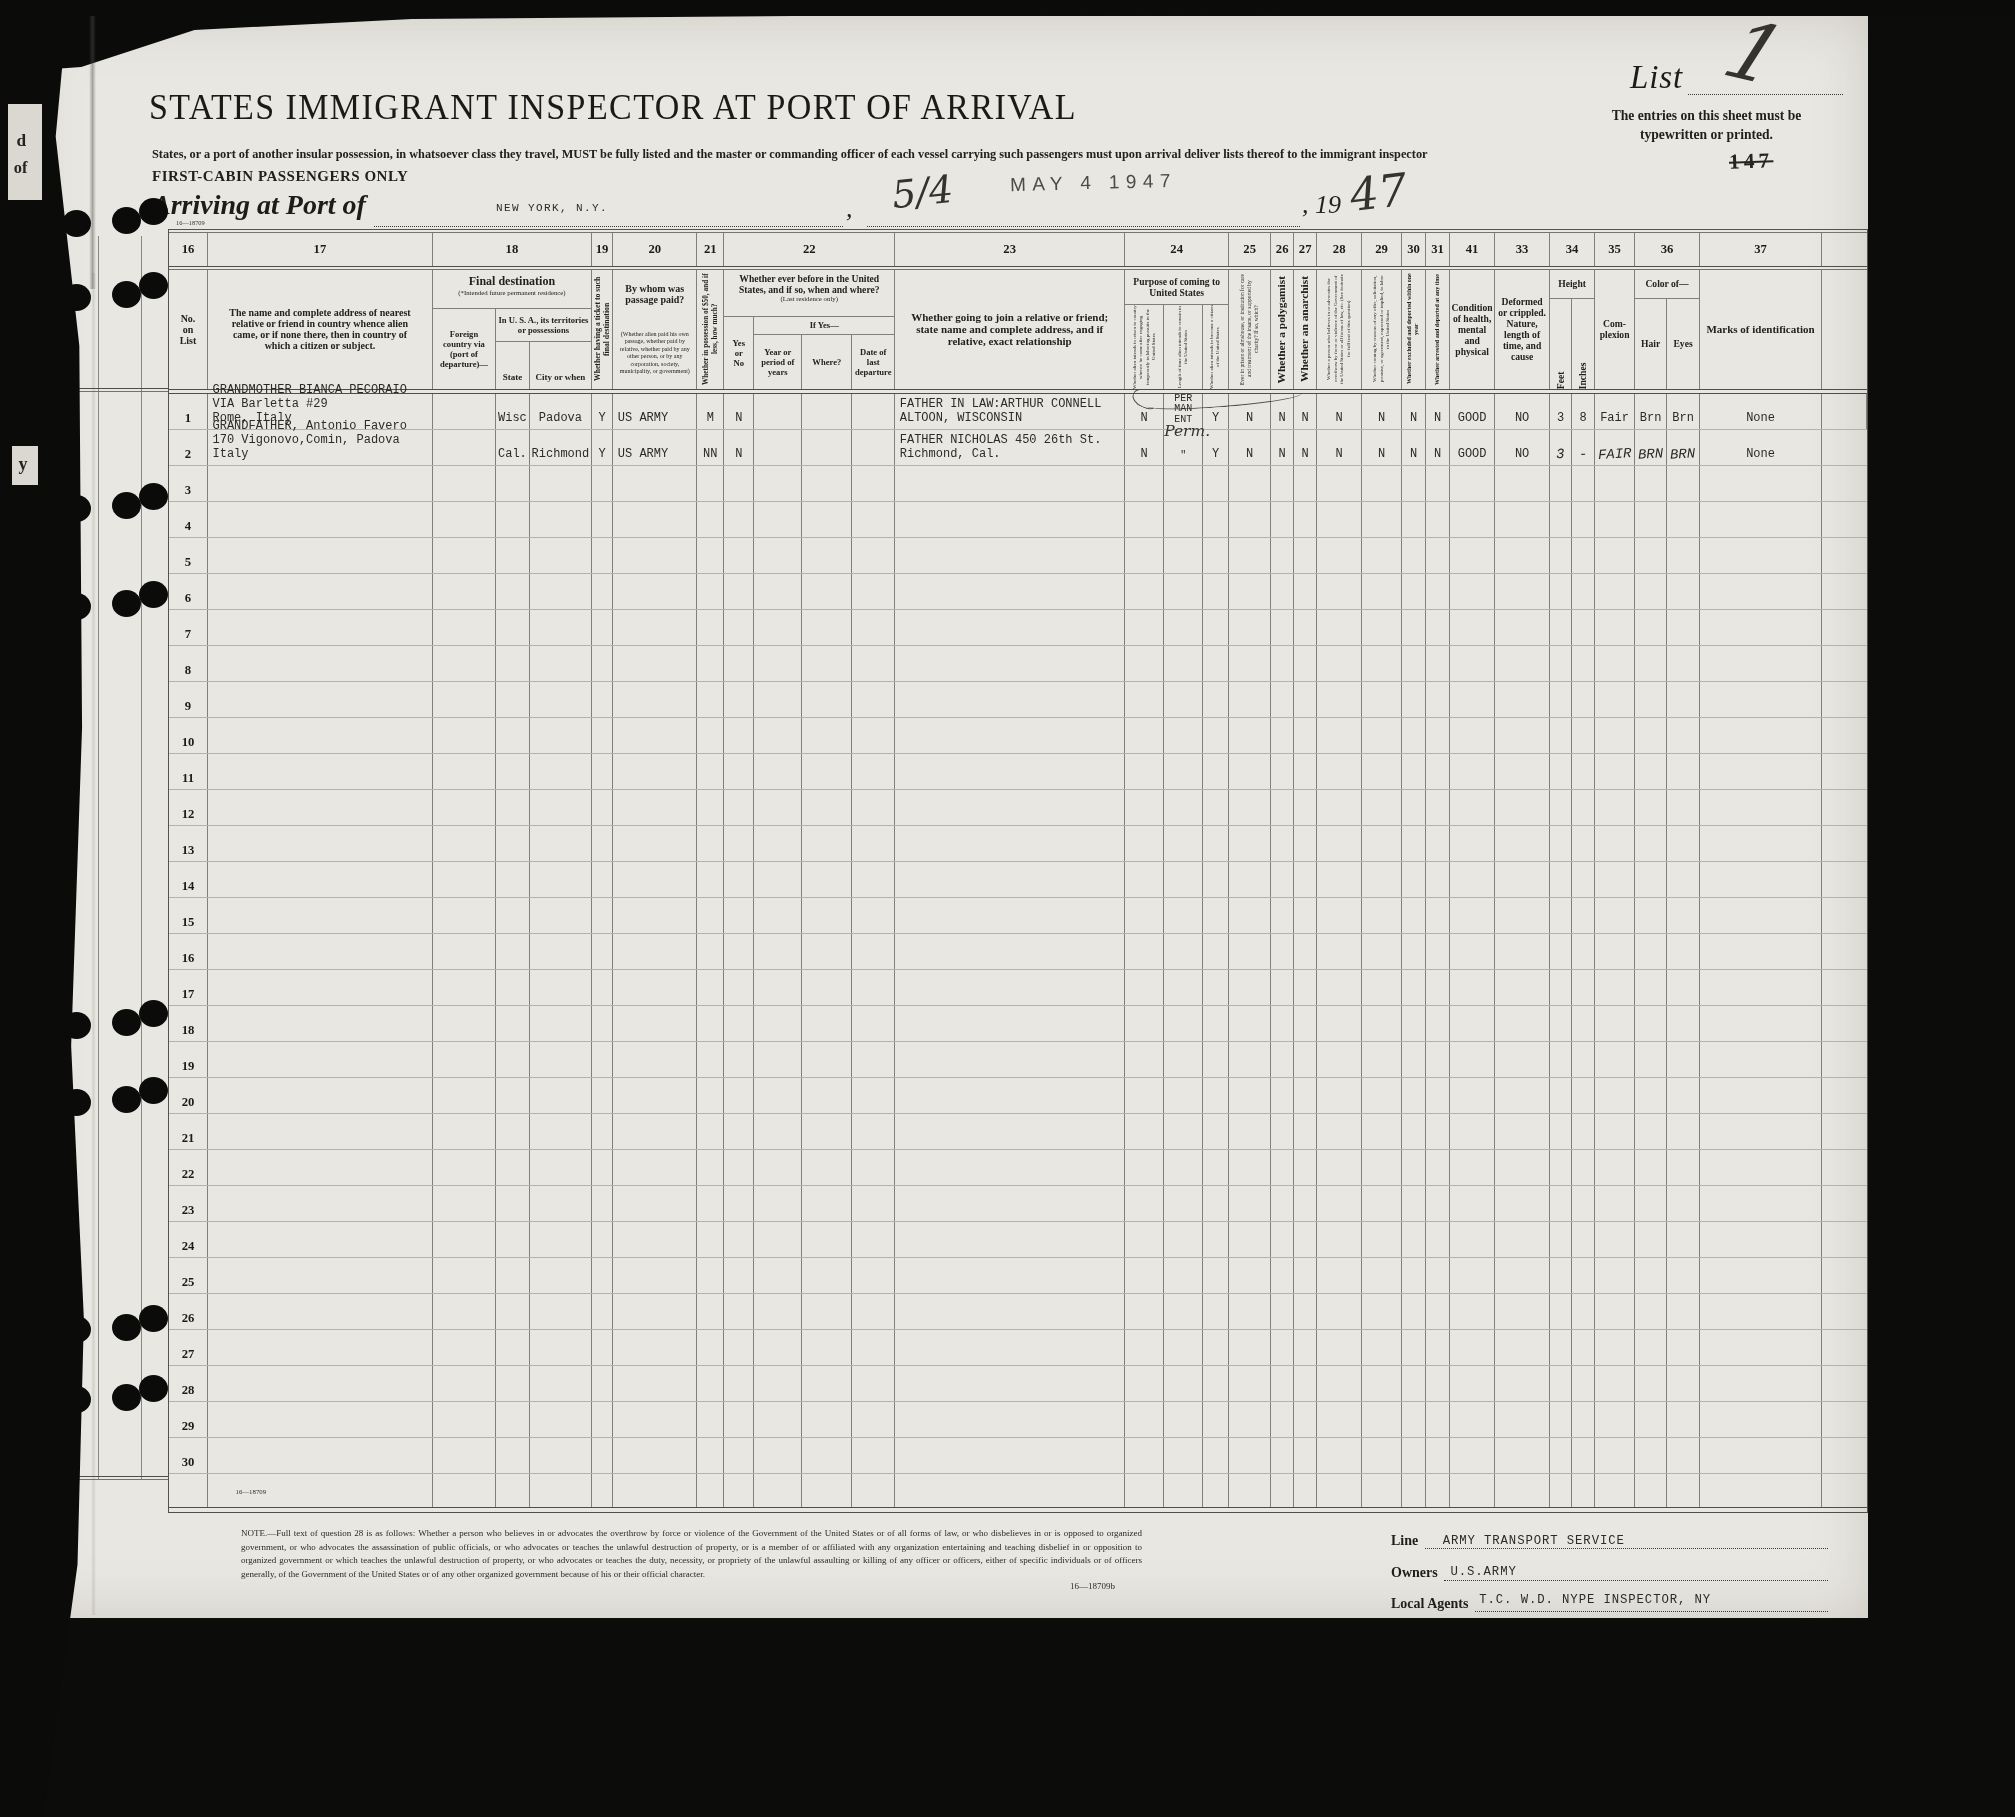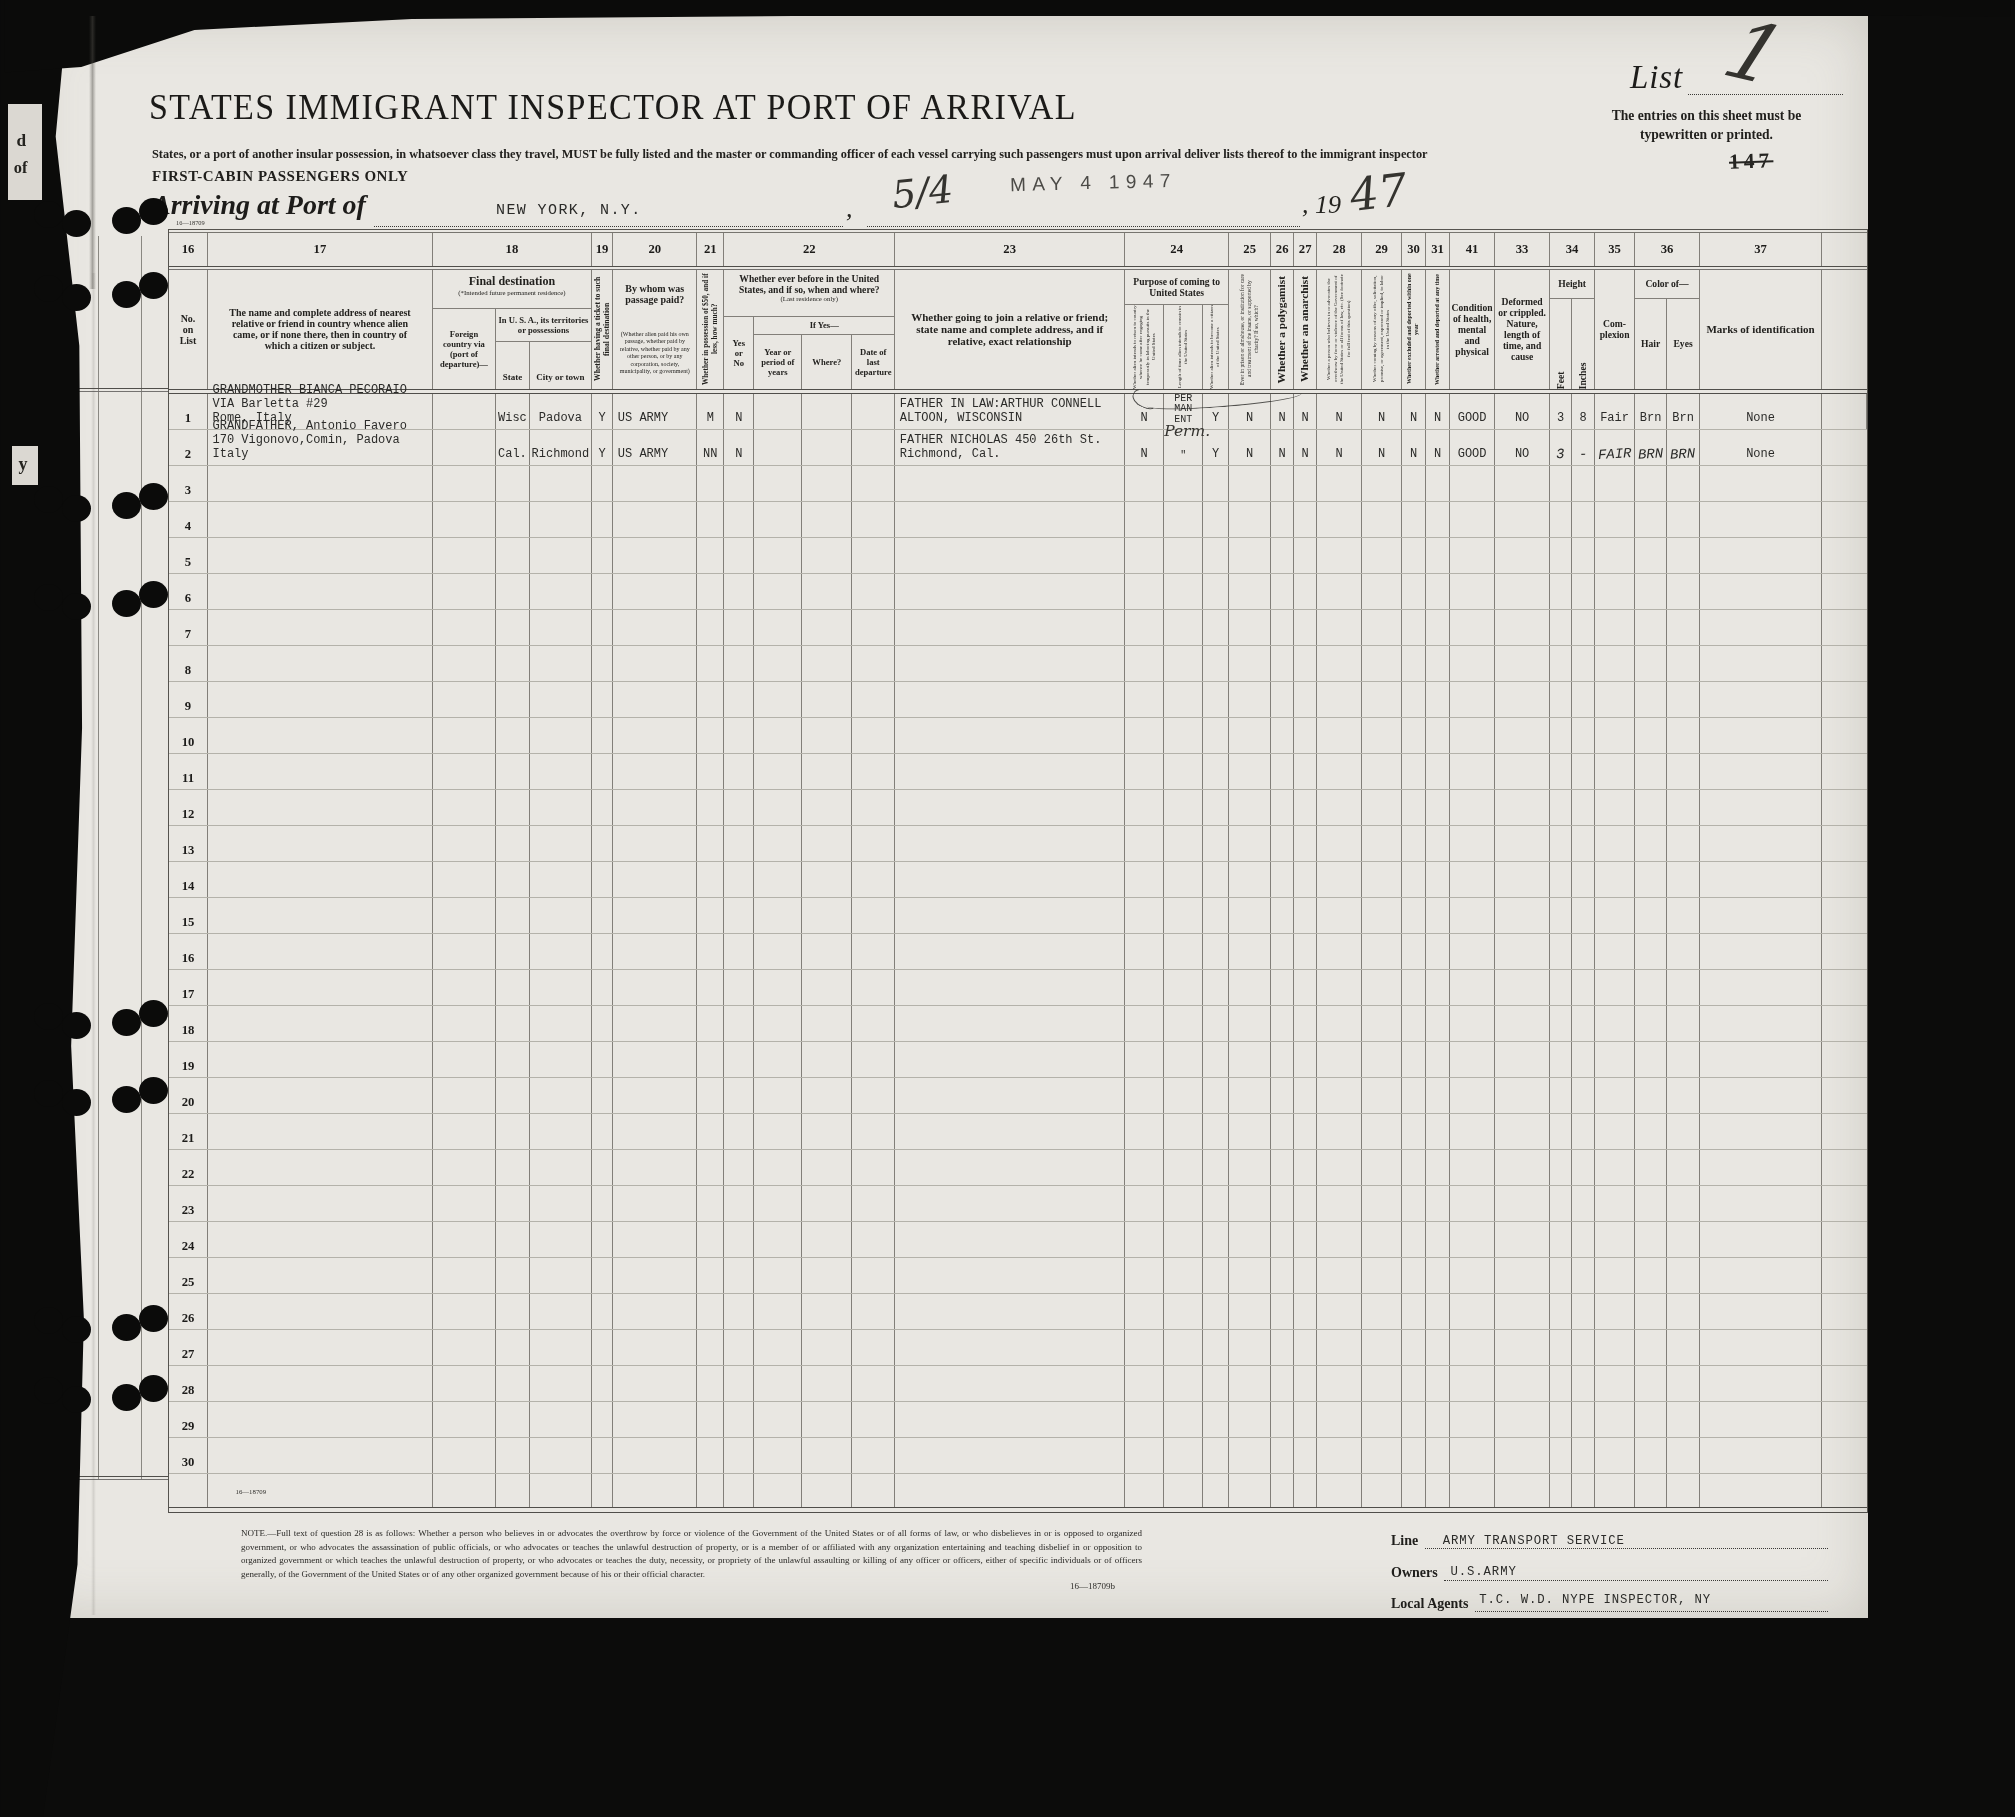--- a/index.html
+++ b/index.html
@@ -111,21 +111,21 @@
   <span class="abs hand stroke1" style="left:1701px;top:-3.6px;">1</span>
   <div class="abs entries-note" style="left:1565px;top:91px;">The entries on this sheet must be typewritten or printed.</div>
   <span class="abs pstamp" style="left:1701px;top:133px;">147</span>
 
   <div class="abs title" style="left:121px;top:72px;">STATES IMMIGRANT INSPECTOR AT PORT OF ARRIVAL</div>
   <div class="abs subtitle" style="left:124px;top:131px;">States, or a port of another insular possession, in whatsoever class they travel, MUST be fully listed and the master or commanding officer of each vessel carrying such passengers must upon arrival deliver lists thereof to the immigrant inspector</div>
   <div class="abs firstcabin" style="left:124px;top:152px;">FIRST-CABIN PASSENGERS ONLY</div>
 
   <span class="abs arriving" style="left:124px;top:173px;">Arriving at Port of</span>
   <div class="abs dotline" style="left:346px;top:182px;width:469px;height:28px;"></div>
-  <span class="abs typed" style="left:468px;top:186px;font-size:15px;letter-spacing:1.4px;">NEW YORK, N.Y.</span>
+  <span class="abs typed" style="left:468px;top:186px;font-size:11px;letter-spacing:1.4px;">NEW YORK, N.Y.</span>
   <span class="abs printed-ital" style="left:818px;top:178px;">,</span>
   <div class="abs dotline" style="left:839px;top:182px;width:433px;height:28px;"></div>
   <span class="abs hand" style="left:864px;top:154px;font-size:38px;transform:rotate(-6deg);">5/4</span>
   <span class="abs stamp" style="left:982px;top:156px;">MAY 4 1947</span>
   <span class="abs printed-ital" style="left:1274px;top:174px;">, 19</span>
   <span class="abs hand" style="left:1322px;top:150px;font-size:45px;transform:rotate(-7deg);">47</span>
 
   <span class="abs fn-top" style="left:148px;top:203px;">16—18709</span>
 
   <div class="margin-hrules"></div>
@@ -175,21 +175,21 @@
         <div class="gtop" style="height:39px;padding-top:4.5px;">
           <div style="font-size:12px;">Final destination</div>
           <div class="gsub">(*Intended future permanent residence)</div>
         </div>
         <div class="grow">
           <div class="hcell c18a" style="font-size:8.6px;">Foreign country via (port of departure)—</div>
           <div class="hgroup" style="flex:1;">
             <div class="gtop" style="height:33px;font-size:8.6px;display:flex;align-items:center;justify-content:center;padding:0 1.8px;">In U. S. A., its territories or possessions</div>
             <div class="grow">
               <div class="hcell c18b" style="font-size:9px;align-items:flex-end;padding-bottom:6.4px;">State</div>
-              <div class="hcell" style="flex:1;font-size:9px;align-items:flex-end;padding-bottom:6.4px;">City or town</div>
+              <div class="hcell" style="flex:1;font-size:9px;align-items:flex-end;padding-bottom:6.4px;">City or when</div>
             </div>
           </div>
         </div>
       </div>
 
       <div class="vcell c19">
           <span class="vh" style="font-size:7.7px;">Whether having a ticket to such final destination</span>
         </div>
 
       <div class="hgroup c20">

